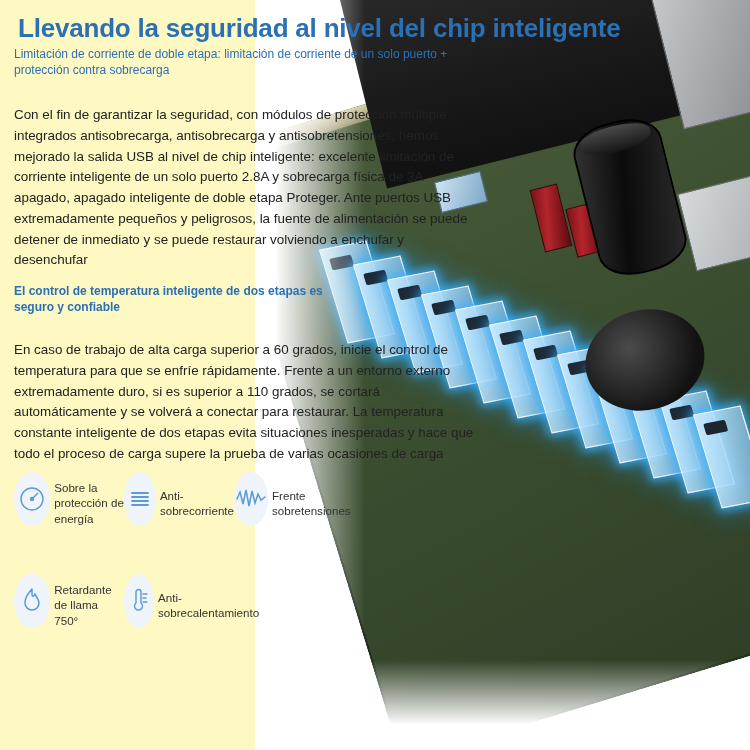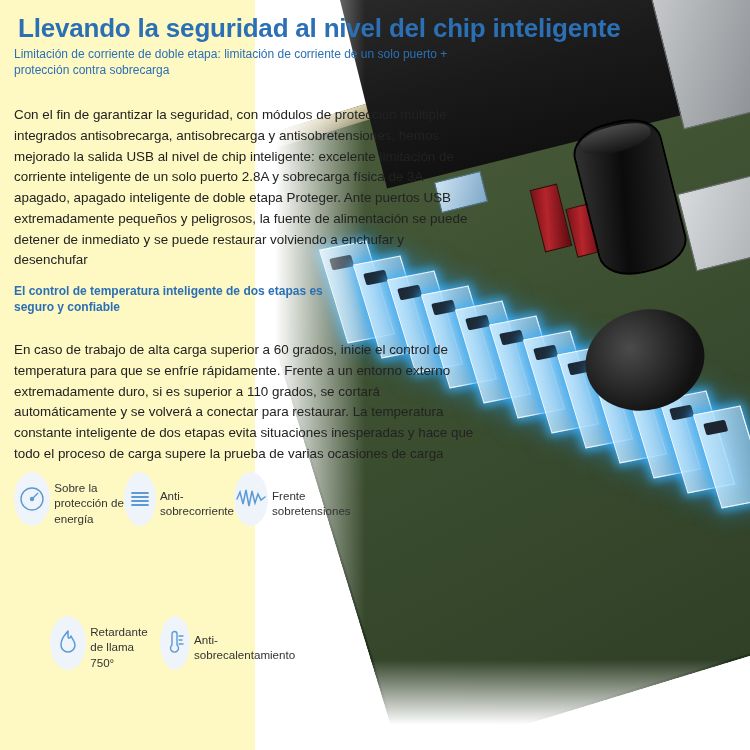--- a/index.html
+++ b/index.html
@@ -203,21 +203,21 @@
   .body.b2 { top: 340px; width: 470px; }
 
   
   .icons {
     position: absolute;
     left: 14px;
     width: 430px;
     display: flex;
   }
   .icons.row1 { top: 472px; }
-  .icons.row2 { top: 616px; margin-left: 36px; }
+  .icons.row2 { top: 574px; }
   .icon-cell {
     width: 110px;
     display: flex;
     flex-direction: row;
     align-items: center;
   }
   .icon-circle {
     width: 54px;
     height: 54px;
     border-radius: 50%;

